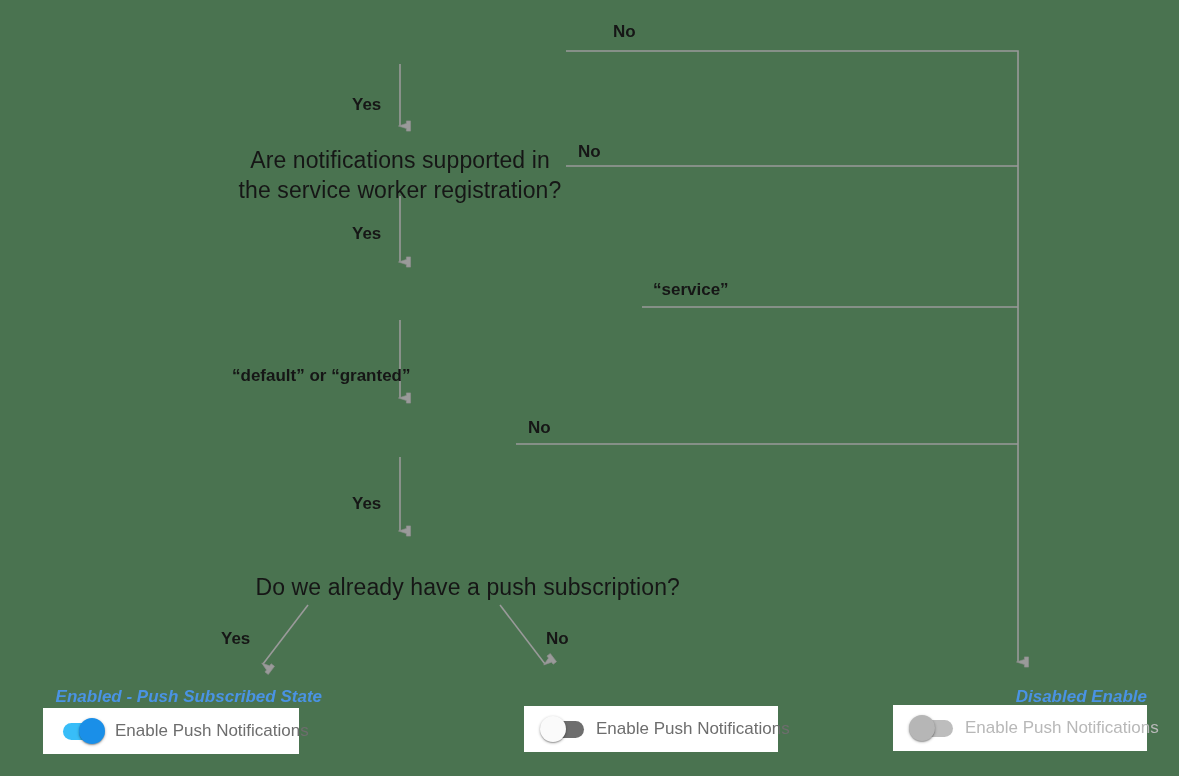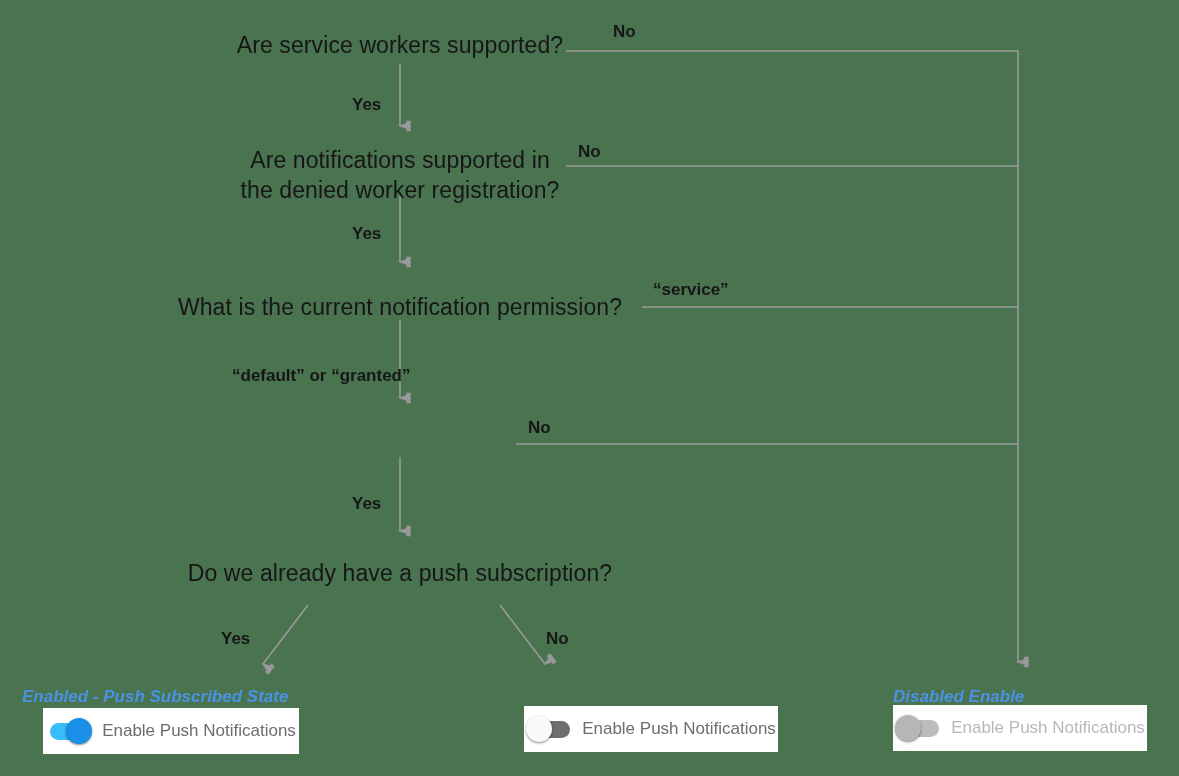--- a/index.html
+++ b/index.html
@@ -44,31 +44,30 @@
     line-height: 20px;
     white-space: nowrap;
   }
   .state-label {
     position: absolute;
     color: #4a93e4;
     font-size: 17px;
     font-style: italic;
     font-weight: 700;
     white-space: nowrap;
-    text-align: left;
+    text-align: right;
     line-height: 20px;
   }
   .toggle-card {
     position: absolute;
     background: #ffffff;
     display: flex;
     align-items: center;
     box-sizing: border-box;
     padding: 0 16px;
-    justify-content: center;
   }
   .switch {
     position: relative;
     width: 46px;
     height: 26px;
     flex: 0 0 auto;
     margin-right: 10px;
   }
   .switch .track {
     position: absolute;
@@ -119,29 +118,27 @@
 
     <path d="M400 64 L400 126" fill="none" stroke="#9a9a9a" stroke-width="1.6" marker-end="url(#arrowhead)"></path>
     <path d="M400 196 L400 262" fill="none" stroke="#9a9a9a" stroke-width="1.6" marker-end="url(#arrowhead)"></path>
     <path d="M400 320 L400 398" fill="none" stroke="#9a9a9a" stroke-width="1.6" marker-end="url(#arrowhead)"></path>
     <path d="M400 457 L400 531" fill="none" stroke="#9a9a9a" stroke-width="1.6" marker-end="url(#arrowhead)"></path>
 
     <path d="M308 605 L263 664" fill="none" stroke="#9a9a9a" stroke-width="1.6" marker-end="url(#arrowhead)"></path>
     <path d="M500 605 L545 664" fill="none" stroke="#9a9a9a" stroke-width="1.6" marker-end="url(#arrowhead)"></path>
   </svg>
 
-  <div class="node-text" style="left:150px; top:30px; width:500px;">Are service workers supported?</div>
 
   <div class="node-text" style="left:150px; top:145px; width:500px;">Are notifications supported in
-the denied worker registration?</div>
-
-  <div class="node-text" style="left:110px; top:292px; width:580px;">What is the current notification permission?</div>
+the service worker registration?</div>
 
 
-  <div class="node-text" style="left:120px; top:558px; width:560px;">Do we already have a push subscription?</div>
+
+  <div class="node-text" style="left:120px; top:572px; width:560px;text-align:right;">Do we already have a push subscription?</div>
 
   <div class="edge-label" style="left:613px; top:22px;">No</div>
 
   <div class="edge-label" style="left:352px; top:95px;">Yes</div>
 
   <div class="edge-label" style="left:578px; top:142px;">No</div>
 
   <div class="edge-label" style="left:352px; top:224px;">Yes</div>
 
   <div class="edge-label" style="left:653px; top:280px;">“service”</div>

